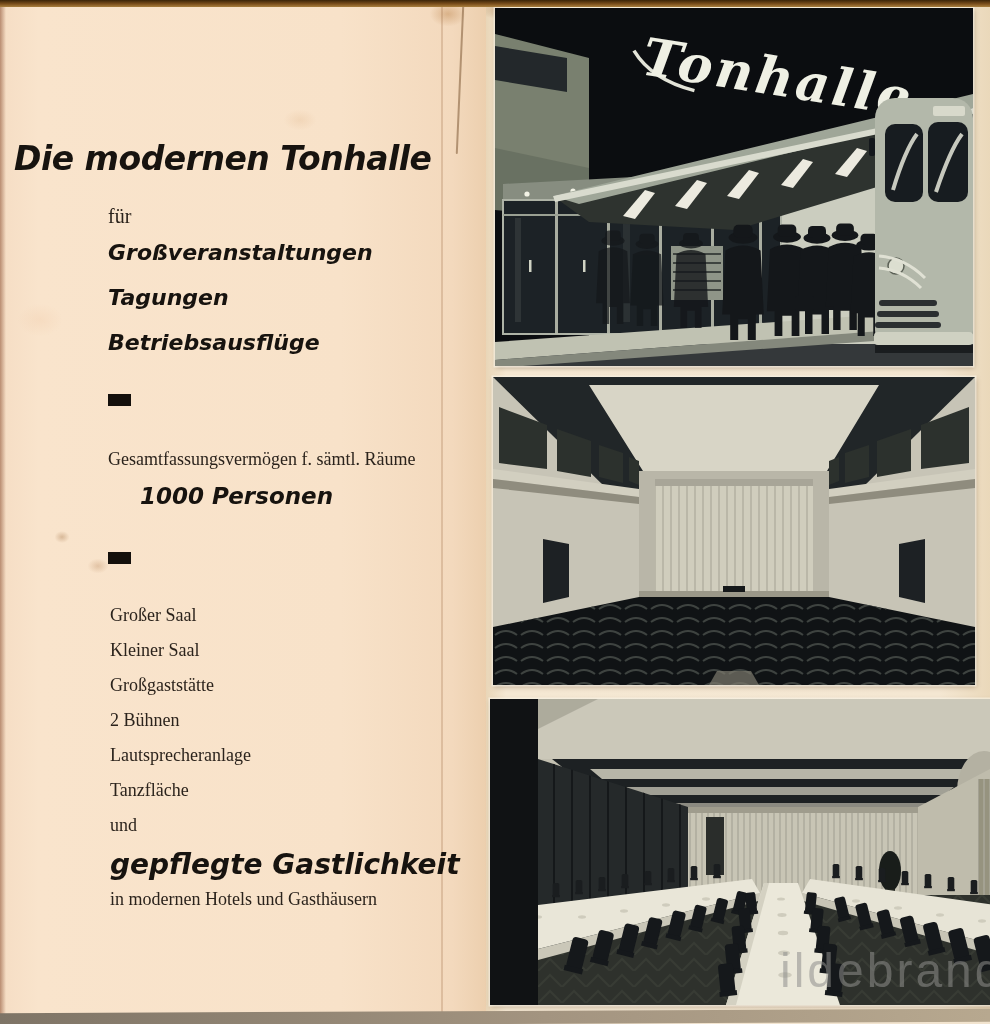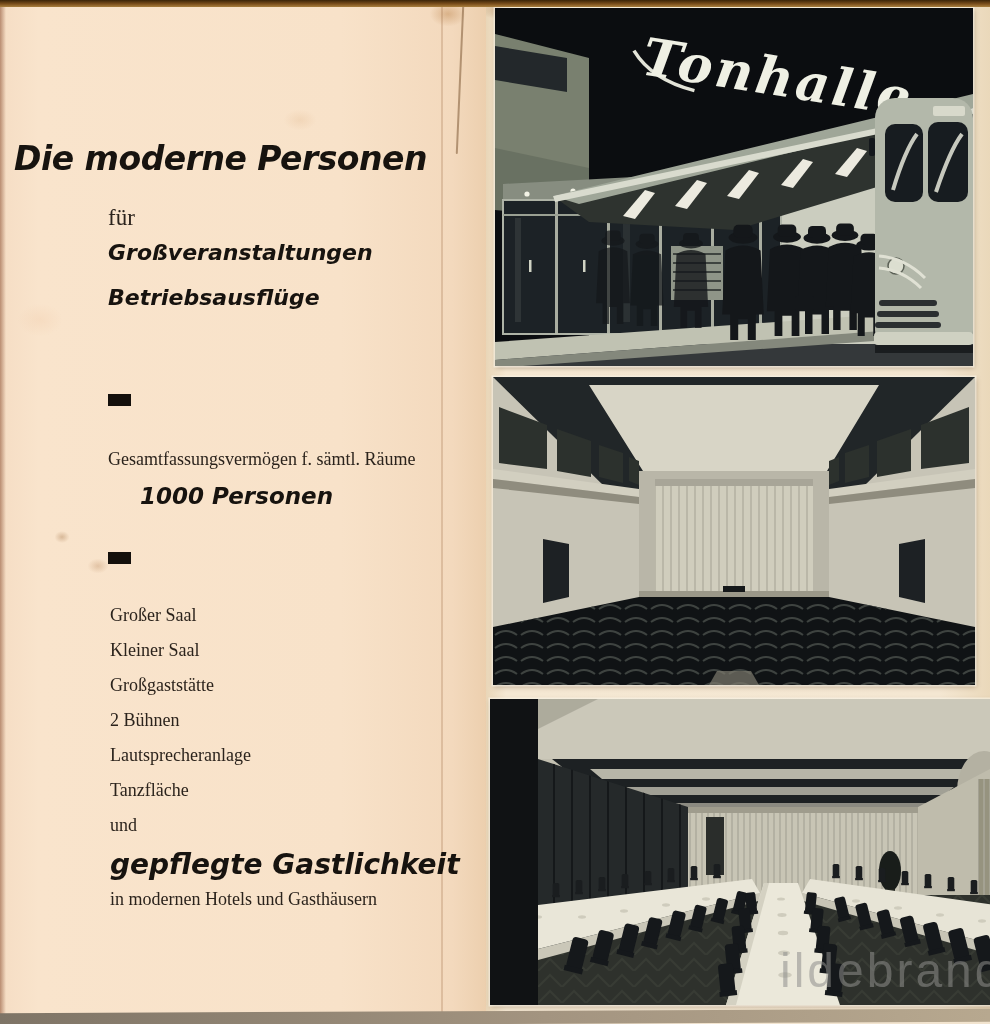--- a/index.html
+++ b/index.html
@@ -30,21 +30,21 @@
   
   .page-right{position:absolute;left:486px;top:0;width:504px;height:1014px;
     background:
       radial-gradient(20px 12px at 10px 10px, rgba(150,95,45,.28), rgba(150,95,45,0) 75%),
       linear-gradient(to right,#e9d6b8 0%,#f5e8d3 4%,#f4e7d2 90%,#ead8ba 100%);}
   
   .brush{font-family:"DejaVu Sans",sans-serif;font-weight:700;font-style:italic;
          color:#17130f;white-space:nowrap;}
   .serif{font-family:"Liberation Serif",serif;color:#2b231c;white-space:nowrap;}
   .title{position:absolute;left:14px;top:139px;font-size:33px;letter-spacing:-.5px;}
-  .for-label{position:absolute;left:108px;top:205px;font-size:23px;}
+  .for-label{position:absolute;left:108px;top:205px;font-size:20px;}
   .event-types{position:absolute;left:108px;top:240px;}
   .event-types div{height:45px;font-size:22px;line-height:26px;}
   .bar{position:absolute;left:108px;width:23px;height:12px;background:#14100c;}
   .bar-1{top:394px;} .bar-2{top:552px;}
   .capacity-caption{position:absolute;left:108px;top:449px;font-size:18px;}
   .capacity-value{position:absolute;left:108px;top:483px;font-size:23px;margin-left:32px;}
   .facilities{position:absolute;left:110px;top:603px;}
   .facilities div{height:35px;font-size:18px;line-height:24px;}
   .highlight{position:absolute;left:110px;top:848px;font-size:28px;}
   .note{position:absolute;left:110px;top:889px;font-size:18px;}
@@ -60,25 +60,26 @@
 <body>
 
 <div class="scan">
   <div class="top-edge"></div>
 
   <div class="page-left">
     <div class="edge-strip"></div>
     <div class="fold-line"></div>
     <div class="crack"></div>
 
-    <div class="title brush">Die moderne Personen</div>
+    <div class="title brush">Die modernen Tonhalle</div>
     <div class="for-label serif">für</div>
 
     <div class="event-types">
       <div class="brush">Großveranstaltungen</div>
+      <div class="brush">Tagungen</div>
       <div class="brush">Betriebsausflüge</div>
     </div>
 
     <div class="bar bar-1"></div>
     <div class="capacity-caption serif">Gesamtfassungsvermögen f. sämtl. Räume</div>
     <div class="capacity-value brush">1000 Personen</div>
     <div class="bar bar-2"></div>
 
     <div class="facilities">
       <div class="serif">Großer Saal</div>

